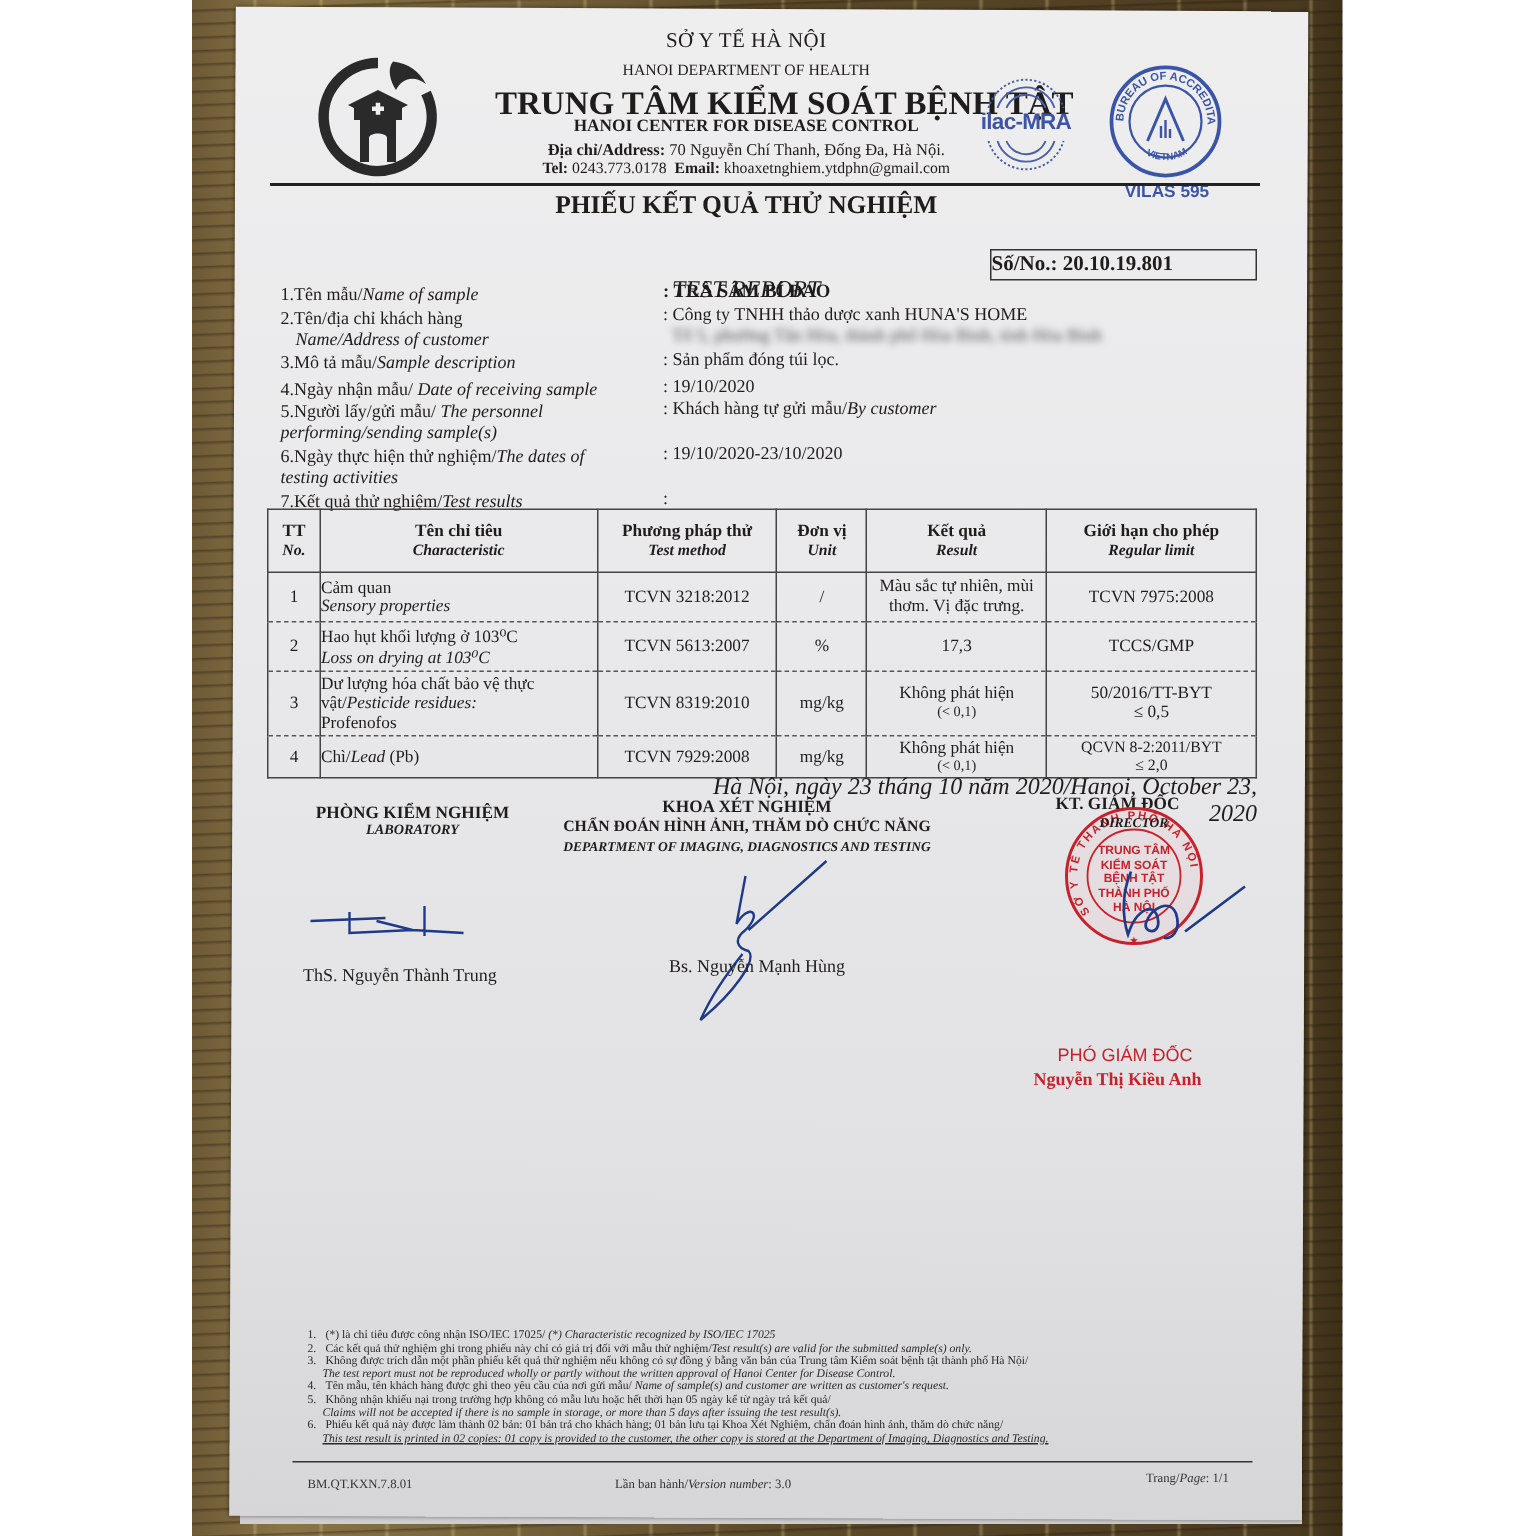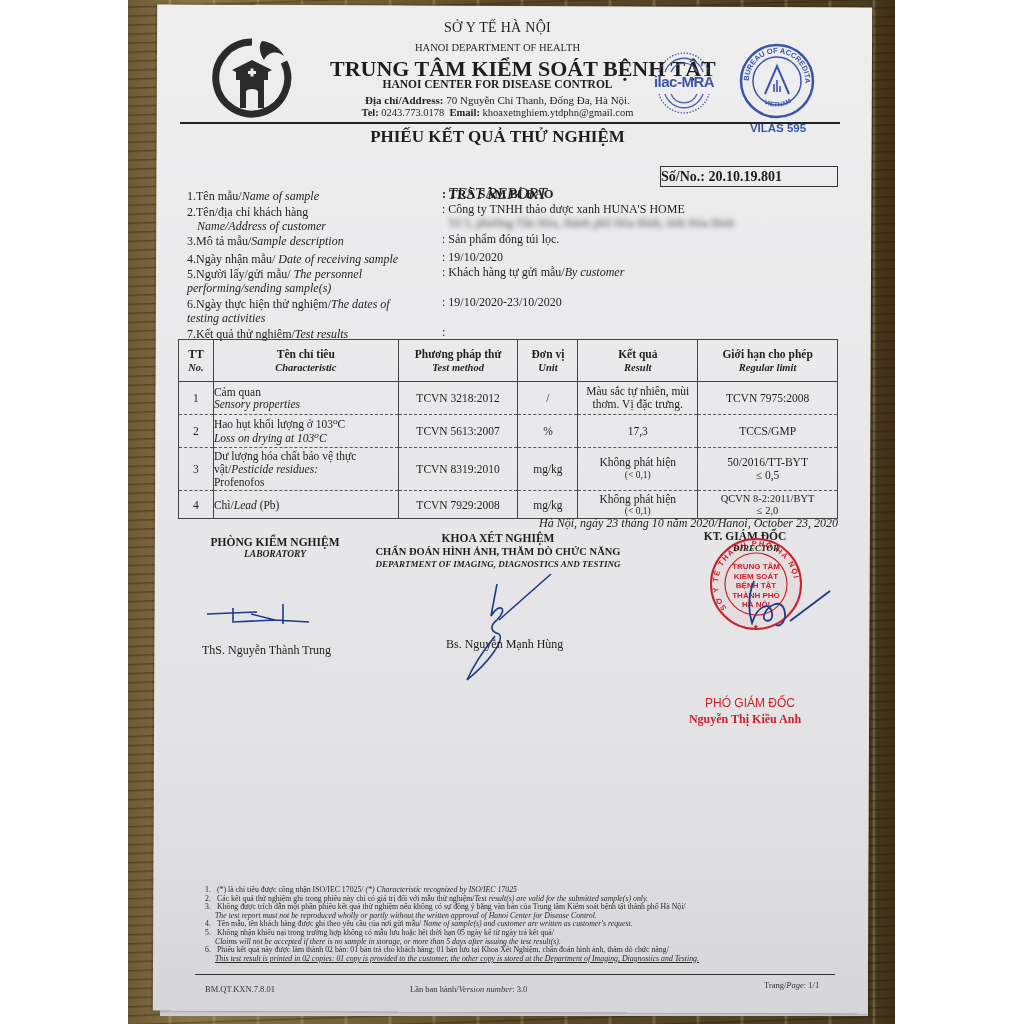--- a/index.html
+++ b/index.html
@@ -29,21 +29,21 @@
   .fval{position:absolute;left:442px;font-size:12px;white-space:nowrap;}
   .blur{filter:blur(2.5px);color:#555;}
   table.res{position:absolute;left:178px;top:339px;width:660px;border-collapse:collapse;font-size:11.5px;}
   table.res td, table.res th{border:1px solid #444;padding:0 0;vertical-align:middle;}
   table.res tr.body td{border-top:1px dashed #555;border-bottom:1px dashed #555;}
   table.res th{font-weight:bold;text-align:center;line-height:13px;}
   table.res th .en{font-style:italic;font-size:10.5px;display:block;}
   .it{font-style:italic;}
   .small{font-size:9.5px;}
   .c{text-align:center;}
-  .date{position:absolute;left:450px;top:516px;width:388px;font-size:12px;font-style:italic;text-align:right;}
+  .date{position:absolute;left:450px;top:516px;width:388px;font-size:16px;font-style:italic;text-align:right;}
   .sig-h{position:absolute;font-size:11.5px;font-weight:bold;text-align:center;white-space:nowrap;}
   .sig-s{position:absolute;font-size:9.5px;font-weight:bold;font-style:italic;text-align:center;white-space:nowrap;}
   .sig-name{position:absolute;font-size:12px;white-space:nowrap;}
   .vice{position:absolute;left:680px;top:696px;width:140px;font-family:"Liberation Sans","DejaVu Sans",sans-serif;font-size:12px;color:#c8212c;text-align:center;}
   .vicename{position:absolute;left:660px;top:712px;width:170px;font-size:12px;font-weight:bold;color:#c8212c;text-align:center;white-space:nowrap;}
   .notes{position:absolute;left:205px;top:886px;width:640px;font-size:7.8px;line-height:8.6px;color:#2a2829;}
   .notes div{white-space:nowrap;}
   .notes .n{display:inline-block;width:12px;}
   .notes .ind{padding-left:10px;font-style:italic;}
   .frule{position:absolute;left:195px;top:974px;width:640px;height:1px;background:#333;}

